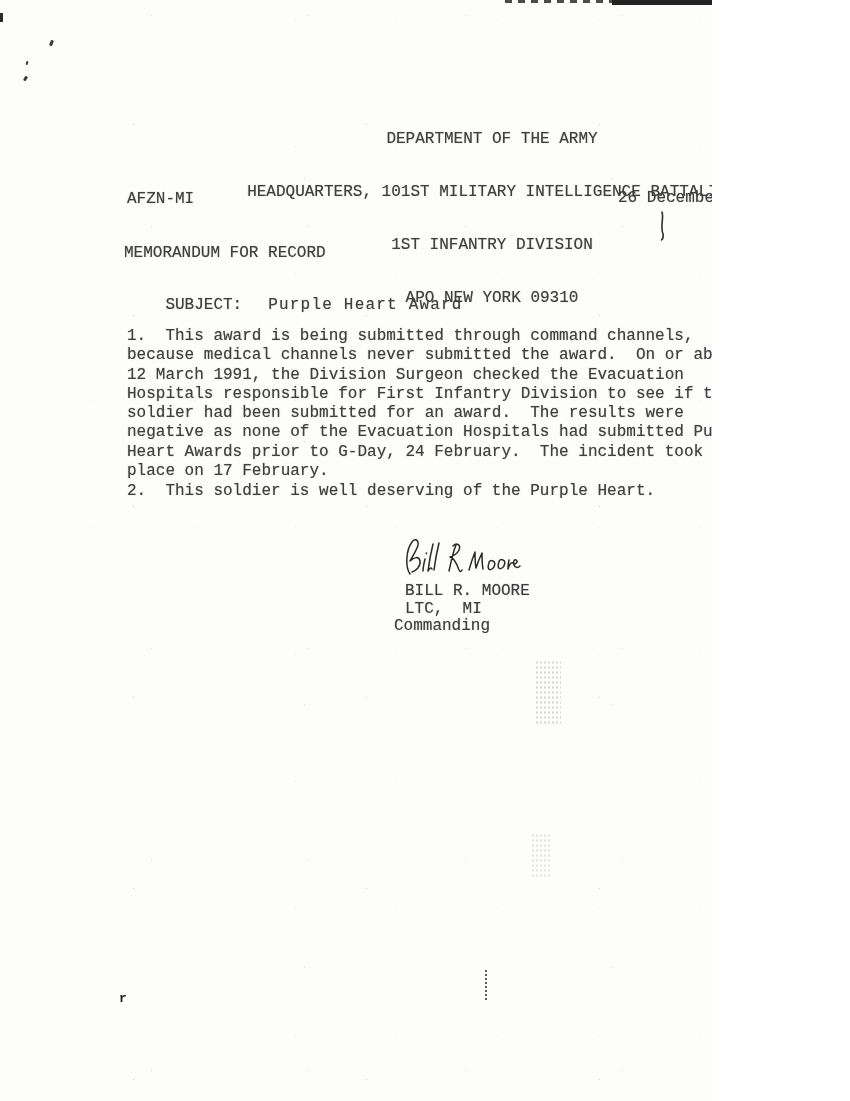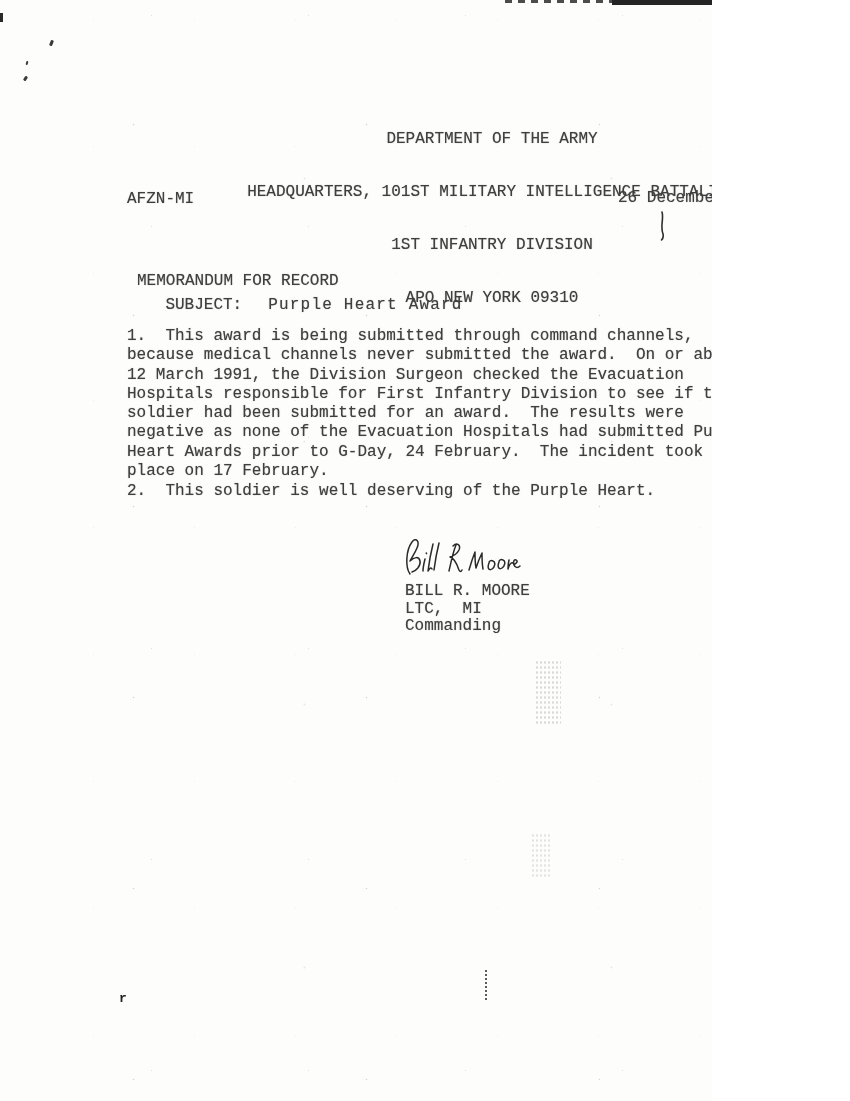--- a/index.html
+++ b/index.html
@@ -24,28 +24,28 @@
   }
   .txt{
     position:absolute;
     font-size:16px;line-height:19.3px;
     white-space:pre;
     text-shadow:0 0 1px rgba(64,64,64,.55);
   }
   .letterhead{left:127px;top:96px;width:730px;text-align:center;line-height:17.6px;}
   .office-symbol{left:127px;top:190px;}
   .date-line{left:618px;top:189px;}
-  .memo-line{left:137px;top:244px;margin-top:28px;}
+  .memo-line{left:124px;top:244px;}
   .subject-line{left:127px;top:277px;}
   .subject-value{margin-left:26px;letter-spacing:1.2px;}
   .para1{left:127px;top:327px;width:700px;}
   .para2{left:127px;top:482px;width:700px;}
   .sig-name{left:405px;top:582px;}
   .sig-rank{left:405px;top:600px;text-align:center;}
-  .sig-title{left:405px;top:617px;}
+  .sig-title{left:394px;top:617px;}
   
   .topbar-solid{position:absolute;left:612px;top:0;width:238px;height:5px;background:#242424;}
   .topbar-dashes{position:absolute;left:505px;top:0;width:107px;height:3px;
     background:repeating-linear-gradient(to right, rgba(45,45,45,.85) 0 7px, transparent 7px 13px);}
   .edge-mark-left{position:absolute;left:0;top:13px;width:3px;height:9px;background:#2a2a2a;}
   
   .speck{position:absolute;background:#3a3a3a;border-radius:1px;}
   .speck1{left:50px;top:40px;width:3px;height:6px;transform:rotate(22deg);}
   .speck2{left:26px;top:61px;width:2px;height:4px;transform:rotate(15deg);}
   .speck3{left:24px;top:76px;width:3px;height:5px;transform:rotate(32deg);}

